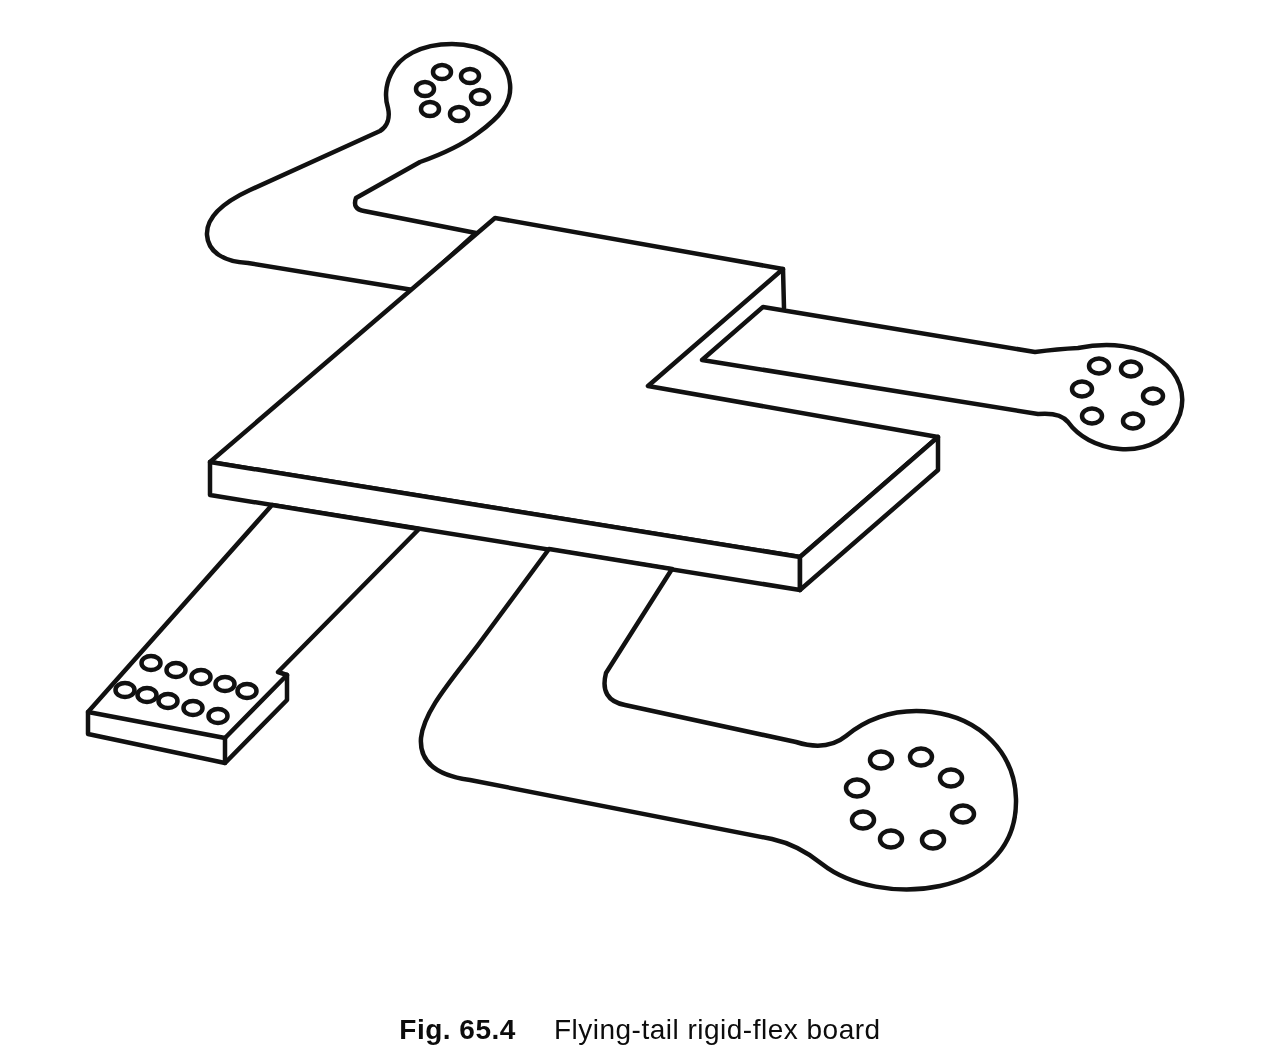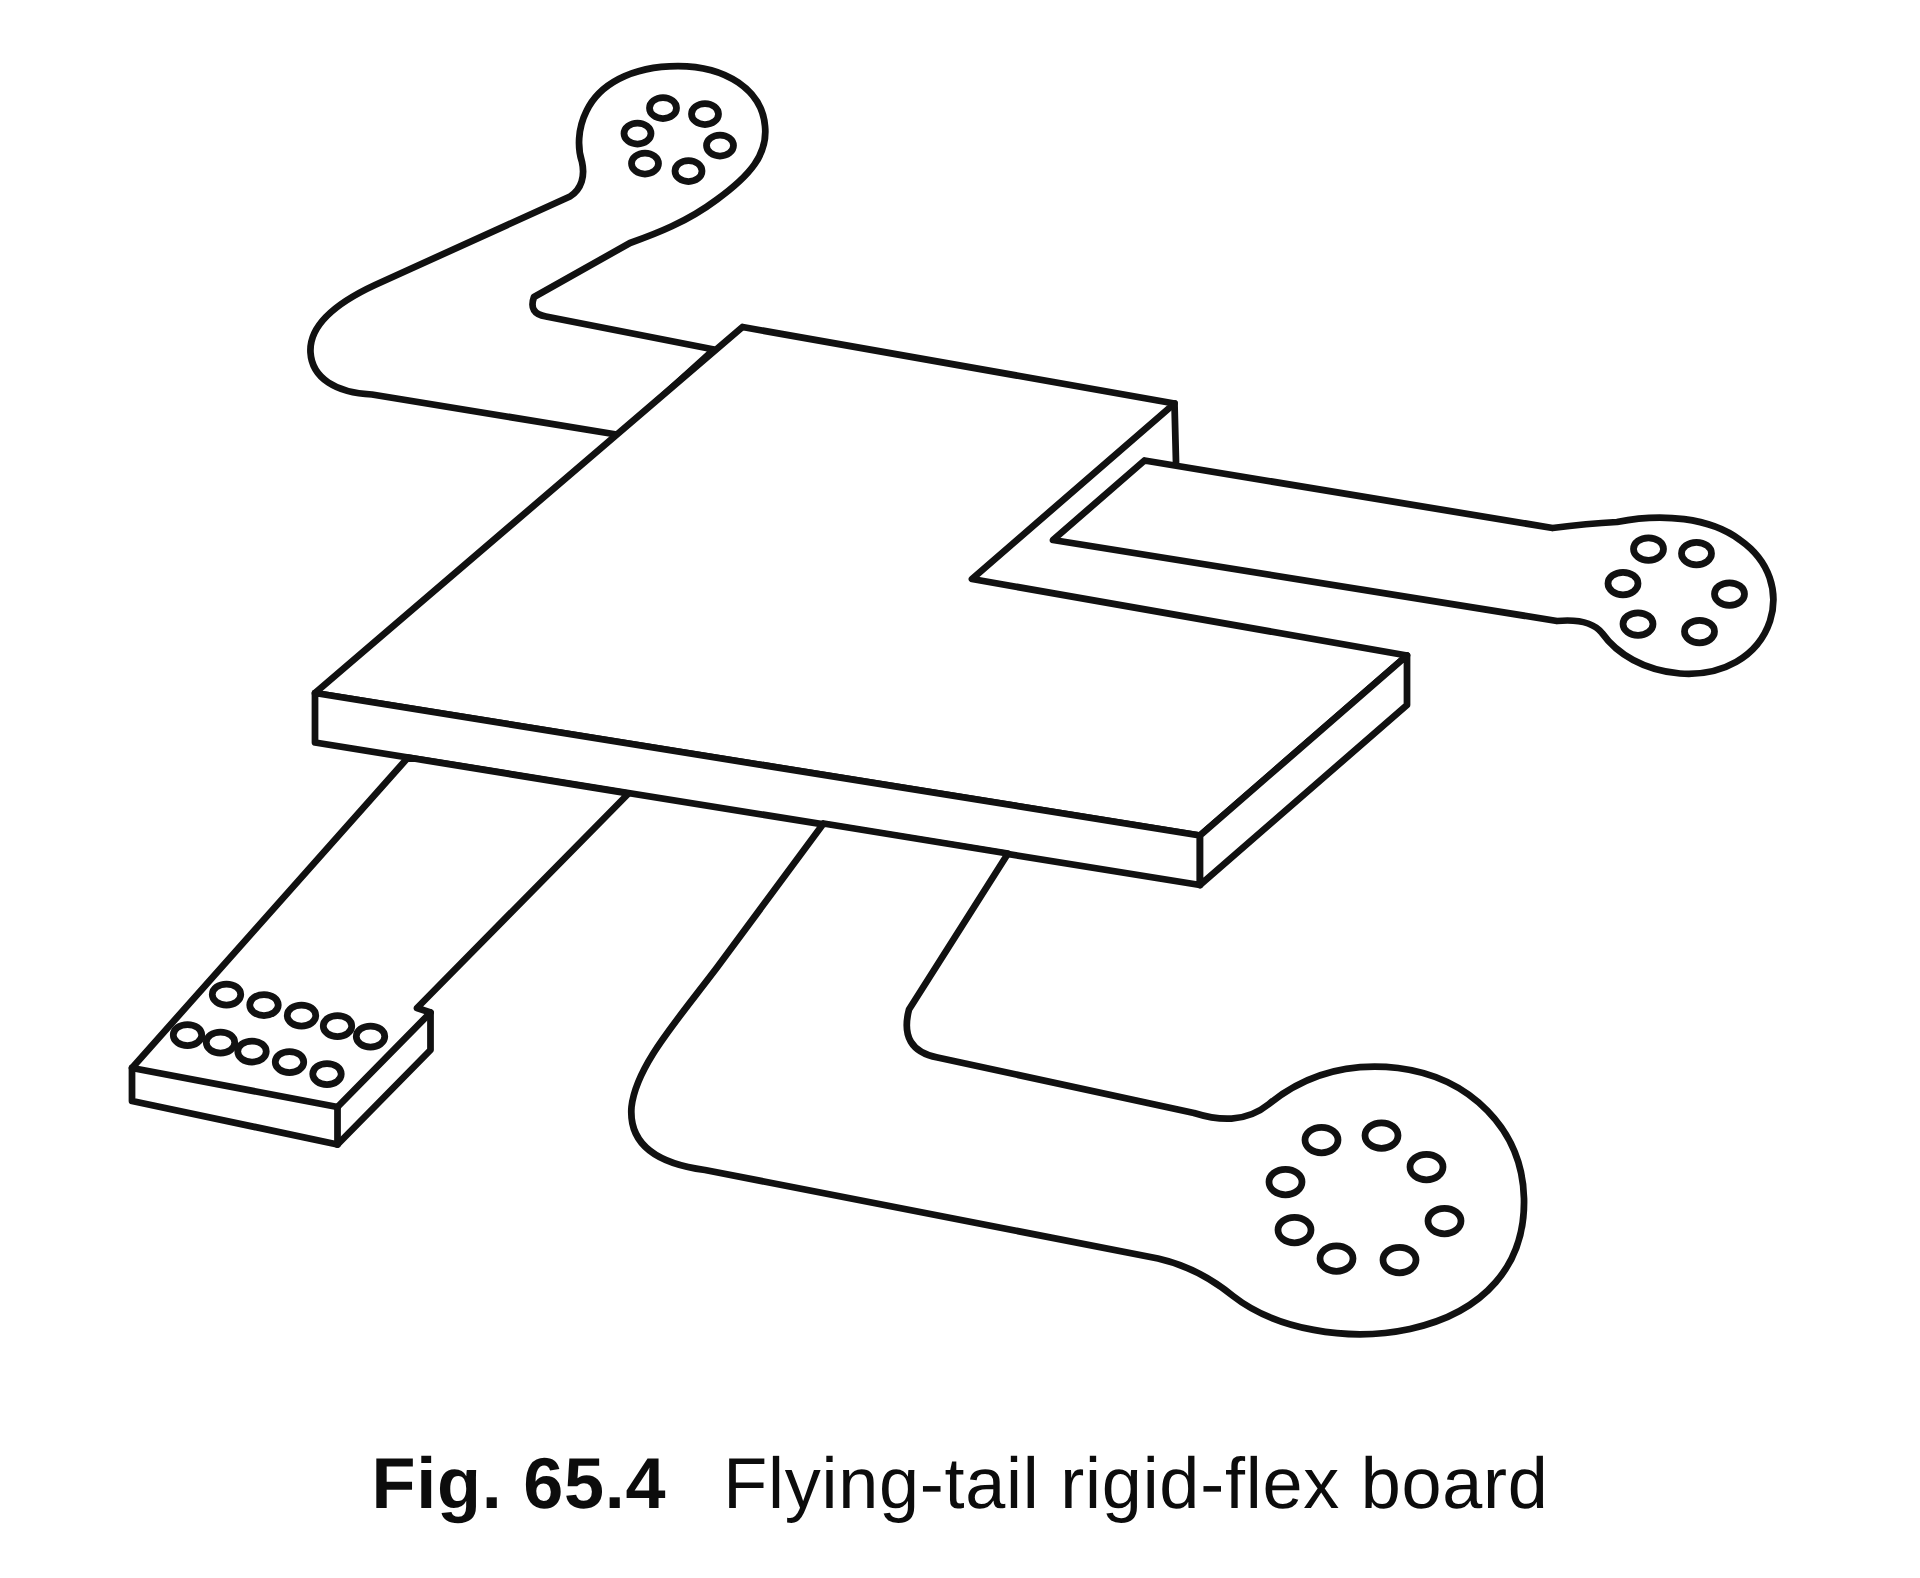--- a/index.html
+++ b/index.html
@@ -27,27 +27,27 @@
     fill: #ffffff;
     stroke: #111111;
     stroke-width: 4.5;
     stroke-linejoin: round;
     stroke-linecap: round;
   }
   .drawing line { fill: none; }
   .caption {
     position: absolute;
     left: 0;
-    top: 962px;
+    top: 1014px;
     width: 1280px;
     display: flex;
     justify-content: center;
     align-items: baseline;
     gap: 38px;
-    font-size: 48px;
+    font-size: 28px;
     color: #0c0c0c;
     letter-spacing: 0.5px;
   }
   .caption .fig-label { font-weight: 700; }
   .caption .fig-title { font-weight: 400; }
 </style>
 </head>
 <body>
 
 <div class="page">

